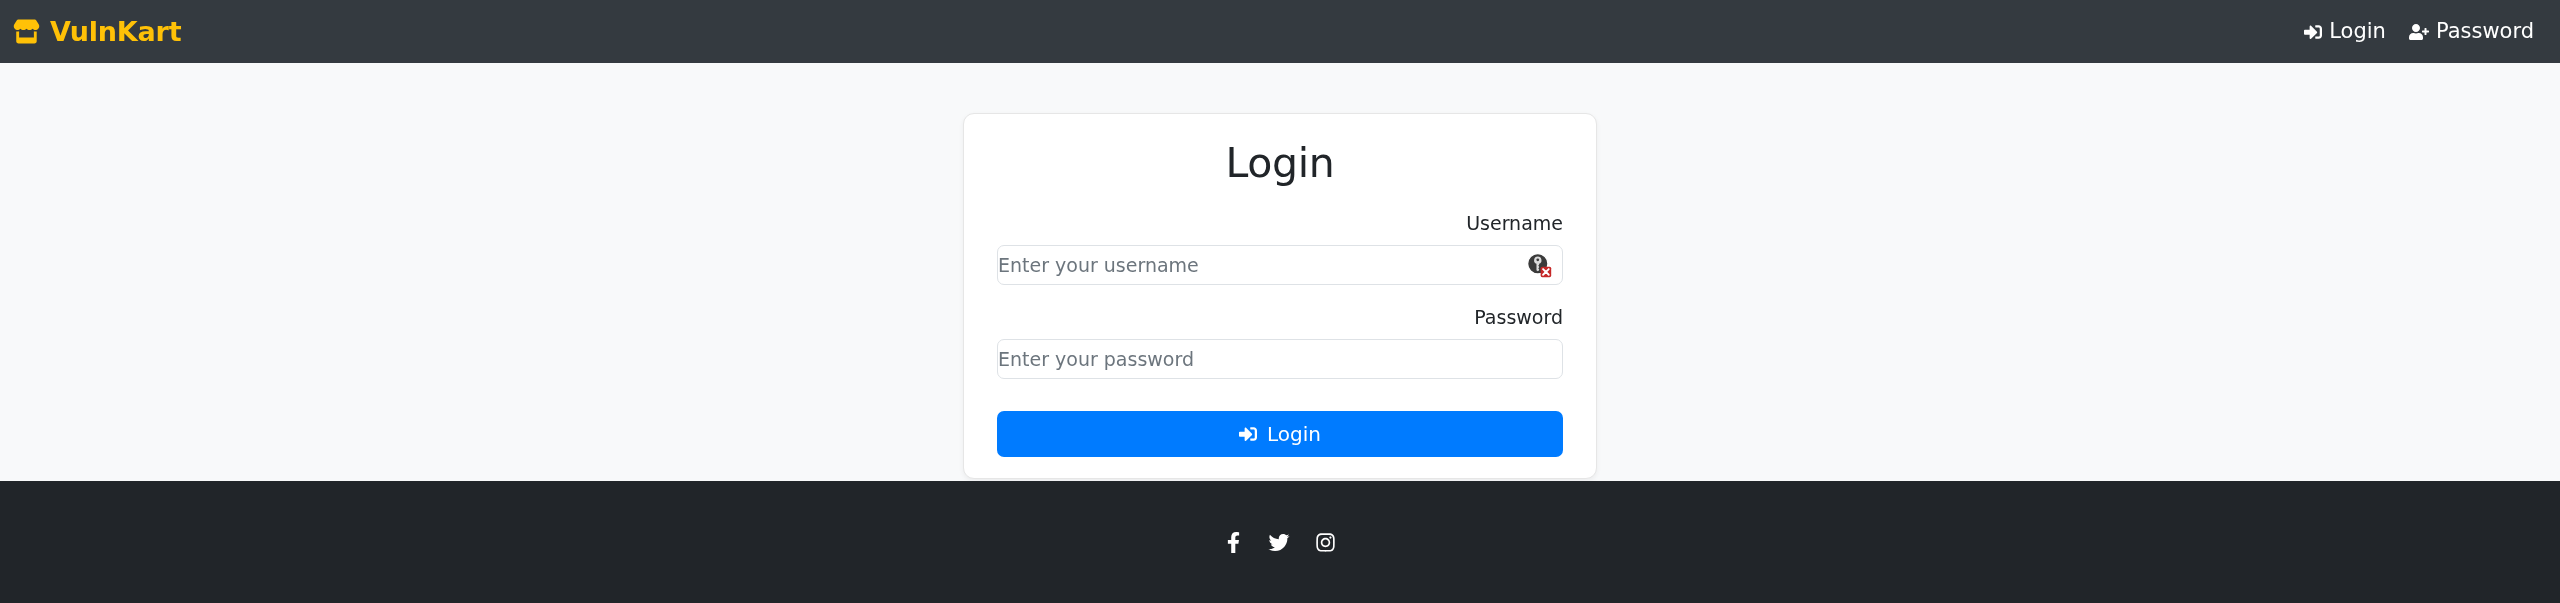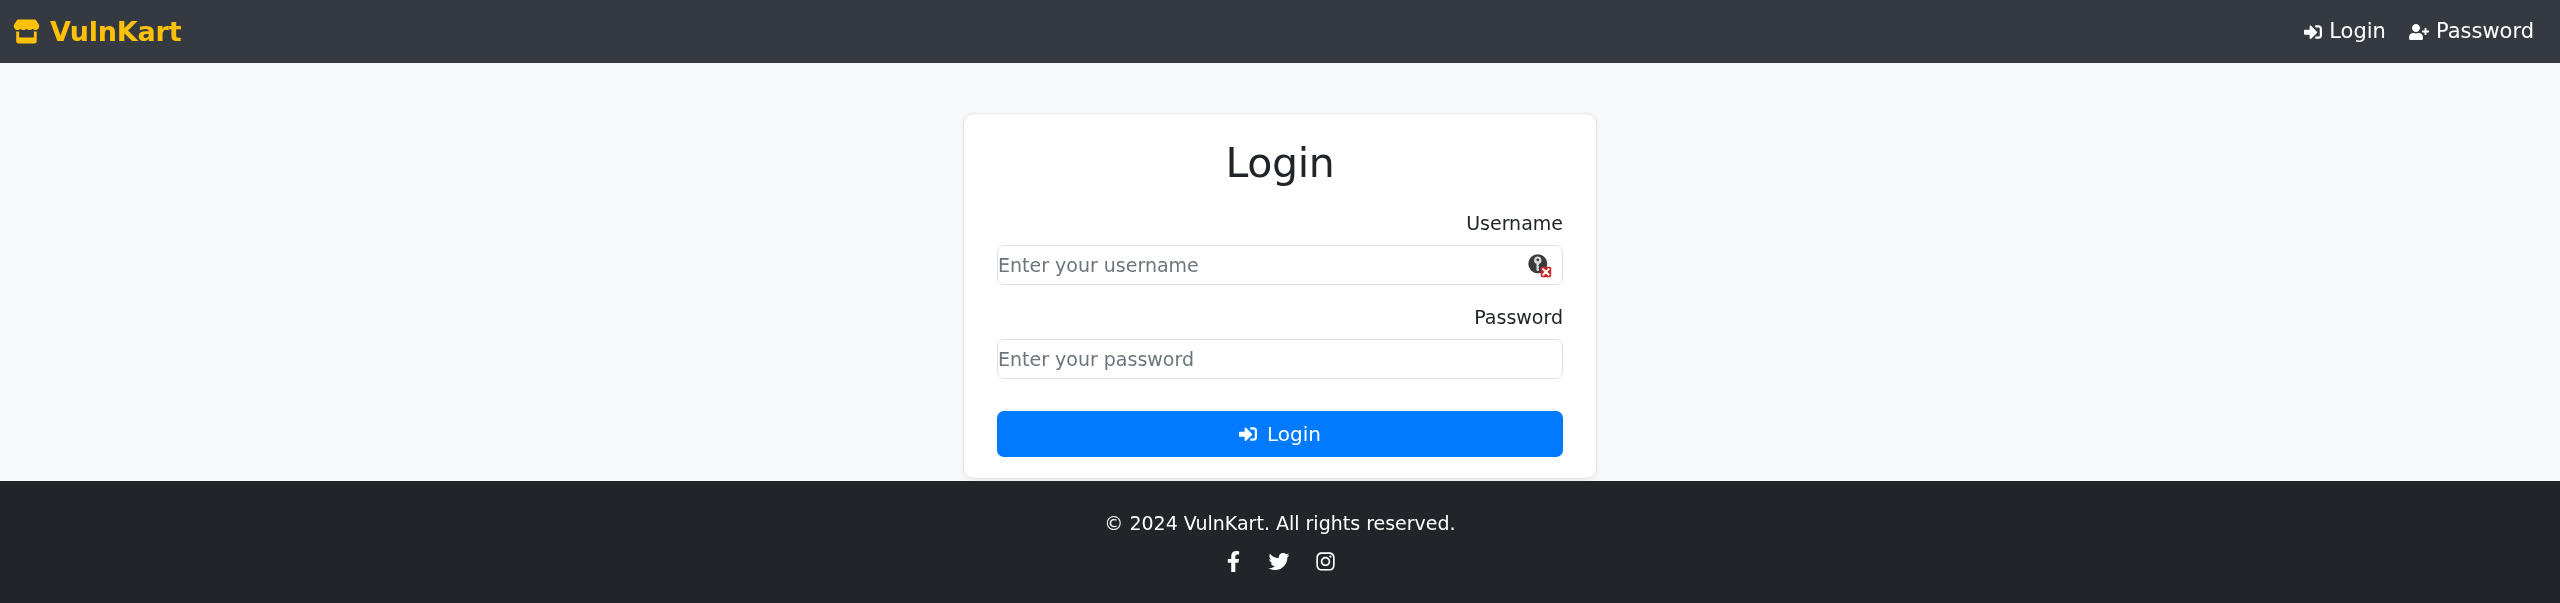--- a/index.html
+++ b/index.html
@@ -263,21 +263,20 @@
     <div class="signup-row">
       <span>Don't have an account?</span>
       <a class="signup-link">Register here</a>
     </div>
 
   </section>
 </main>
 
 <footer class="footer">
 
-  <div class="footer-copy">© 2024 VulnKart. All rights reserved.</div>
 
   <div class="social-row">
 
     <a class="social-link">
       <span>
         <svg viewBox="0 0 320 512" width="17" height="21" fill="#ffffff" aria-hidden="true">
           <path d="M279.14 288l14.22-92.66h-88.91v-60.13c0-25.35 12.42-50.06 52.24-50.06h40.42V6.26S260.43 0 225.36 0c-73.22 0-121.08 44.38-121.08 124.72v70.62H22.89V288h81.39v224h100.17V288z"></path>
         </svg>
       </span>
     </a>

